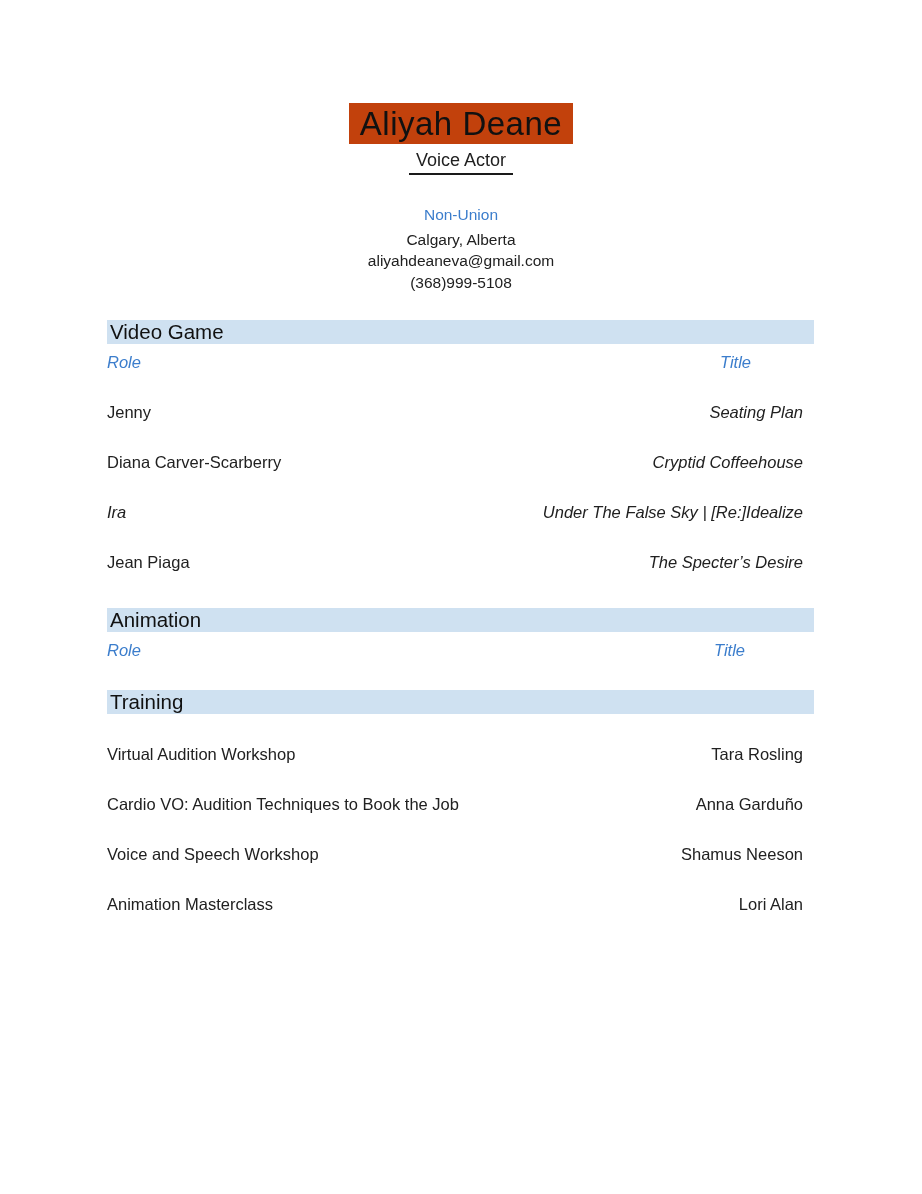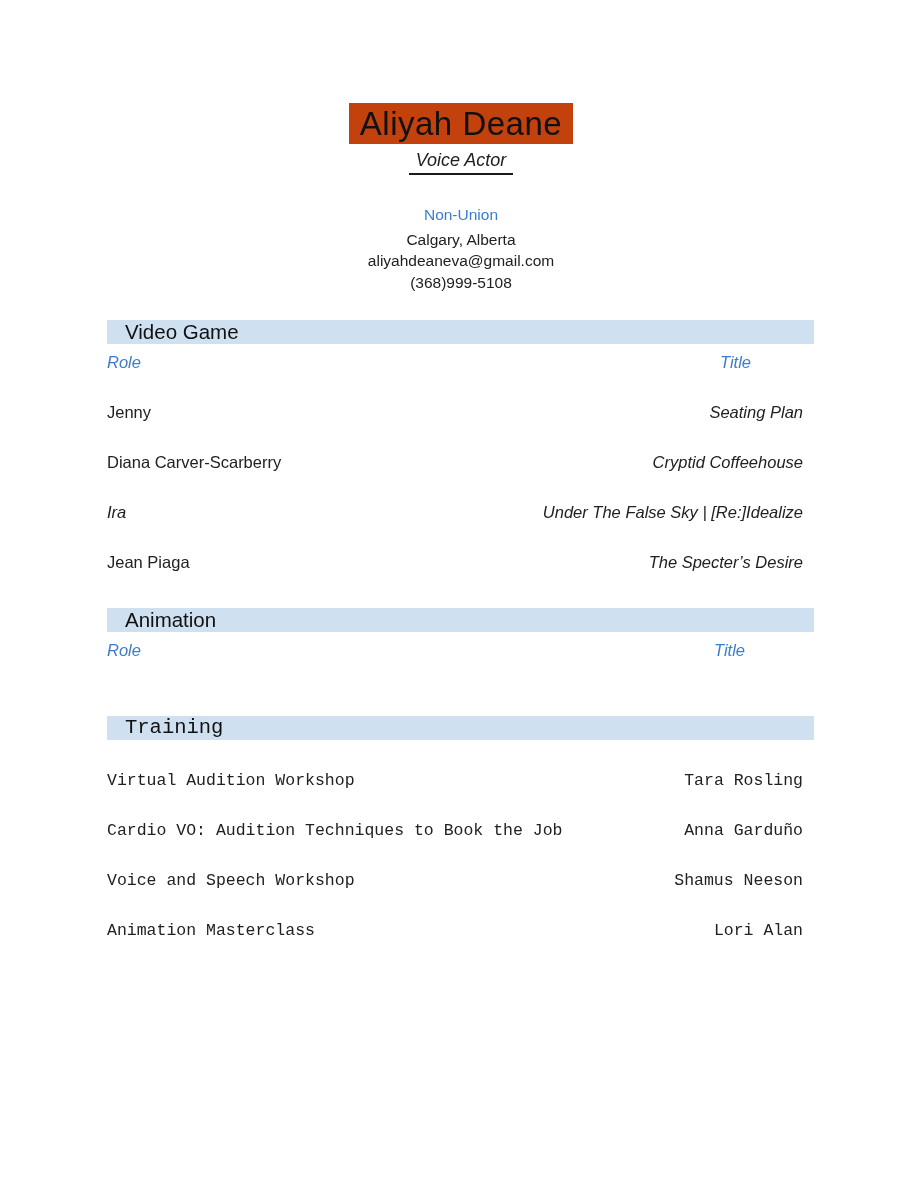--- a/index.html
+++ b/index.html
@@ -16,43 +16,43 @@
   .doc-header { text-align: center; padding-top: 103px; }
   .name-highlight {
     display: inline-block;
     background: #c2410c;
     font-size: 33px;
     line-height: 41px;
     letter-spacing: 0.5px;
     color: #111111;
     padding: 0 11px;
   }
-  .subtitle-wrap { margin-top: 6px; font-style: italic; }
+  .subtitle-wrap { margin-top: 6px; }
   .subtitle {
     display: inline-block;
     font-size: 18px;
     line-height: 20px;
     padding: 0 7px 3px 7px;
     border-bottom: 2px solid #1a1a1a;
     color: #212121;
   }
   
   .contact { text-align: center; margin-top: 29px; font-size: 15.5px; line-height: 21.5px; }
   .contact .union { color: #3b7dcc; margin-bottom: 3px; text-align: center; }
   
   .content { width: 707px; margin: 27px auto 0 107px; }
   .sec { margin-top: 36px; }
   .sec.first { margin-top: 27px; }
-  .sec.training { margin-top: 56px; font-family: Liberation Mono, monospace; }
+  .sec.training { margin-top: 30px; }
   .sec-bar {
     background: #cfe1f1;
     height: 24px;
     line-height: 24px;
     font-size: 20.5px;
-    padding-left: 18px;
+    padding-left: 3px;
     color: #111111;
   }
   .cols {
     display: flex;
     justify-content: space-between;
     margin-top: 9px;
     font-size: 16.5px;
     line-height: 19px;
     font-style: italic;
     color: #3b7dcc;

